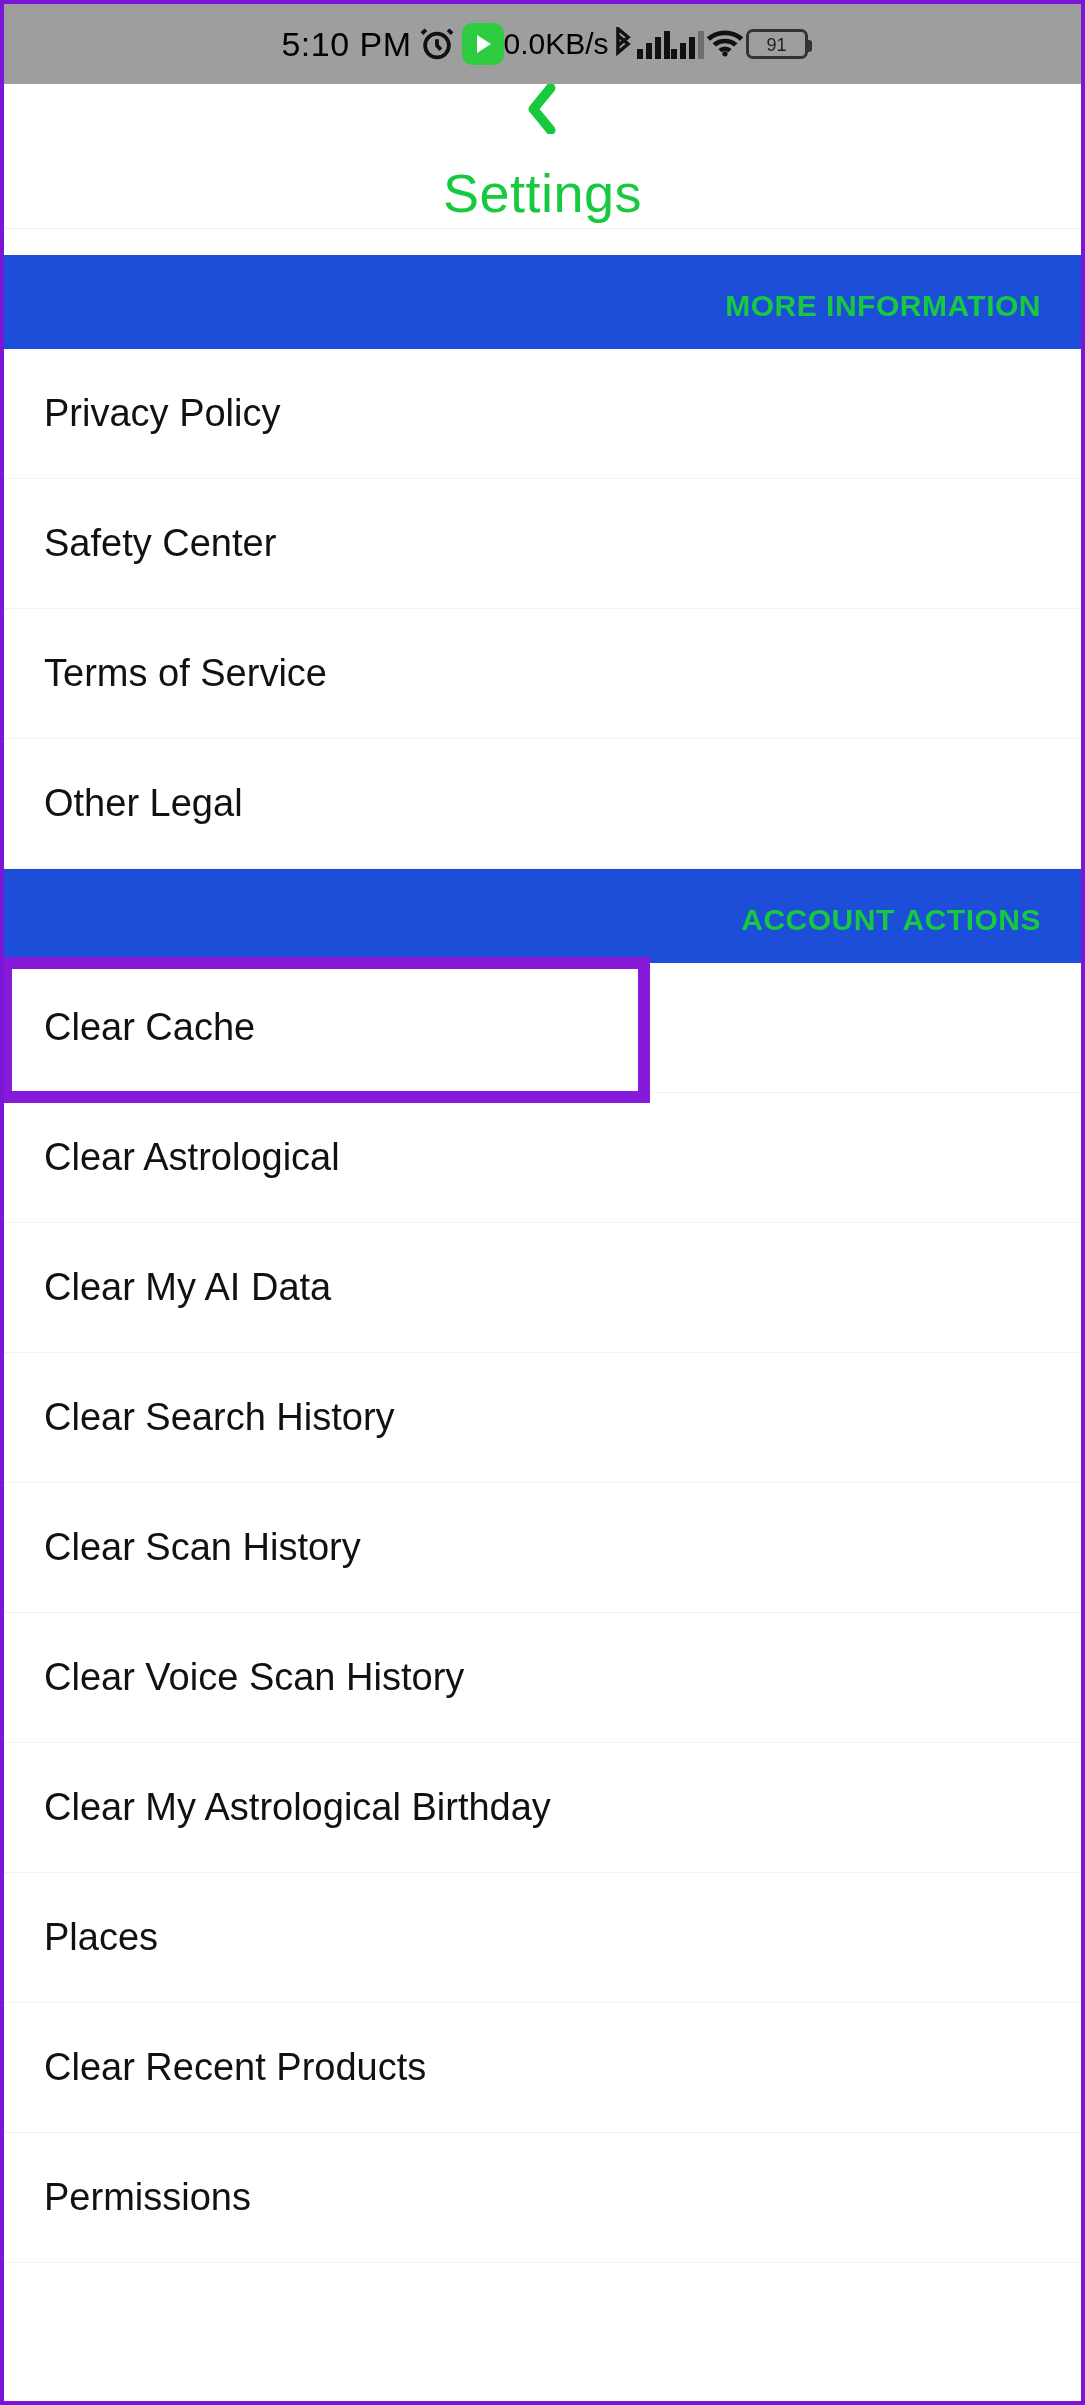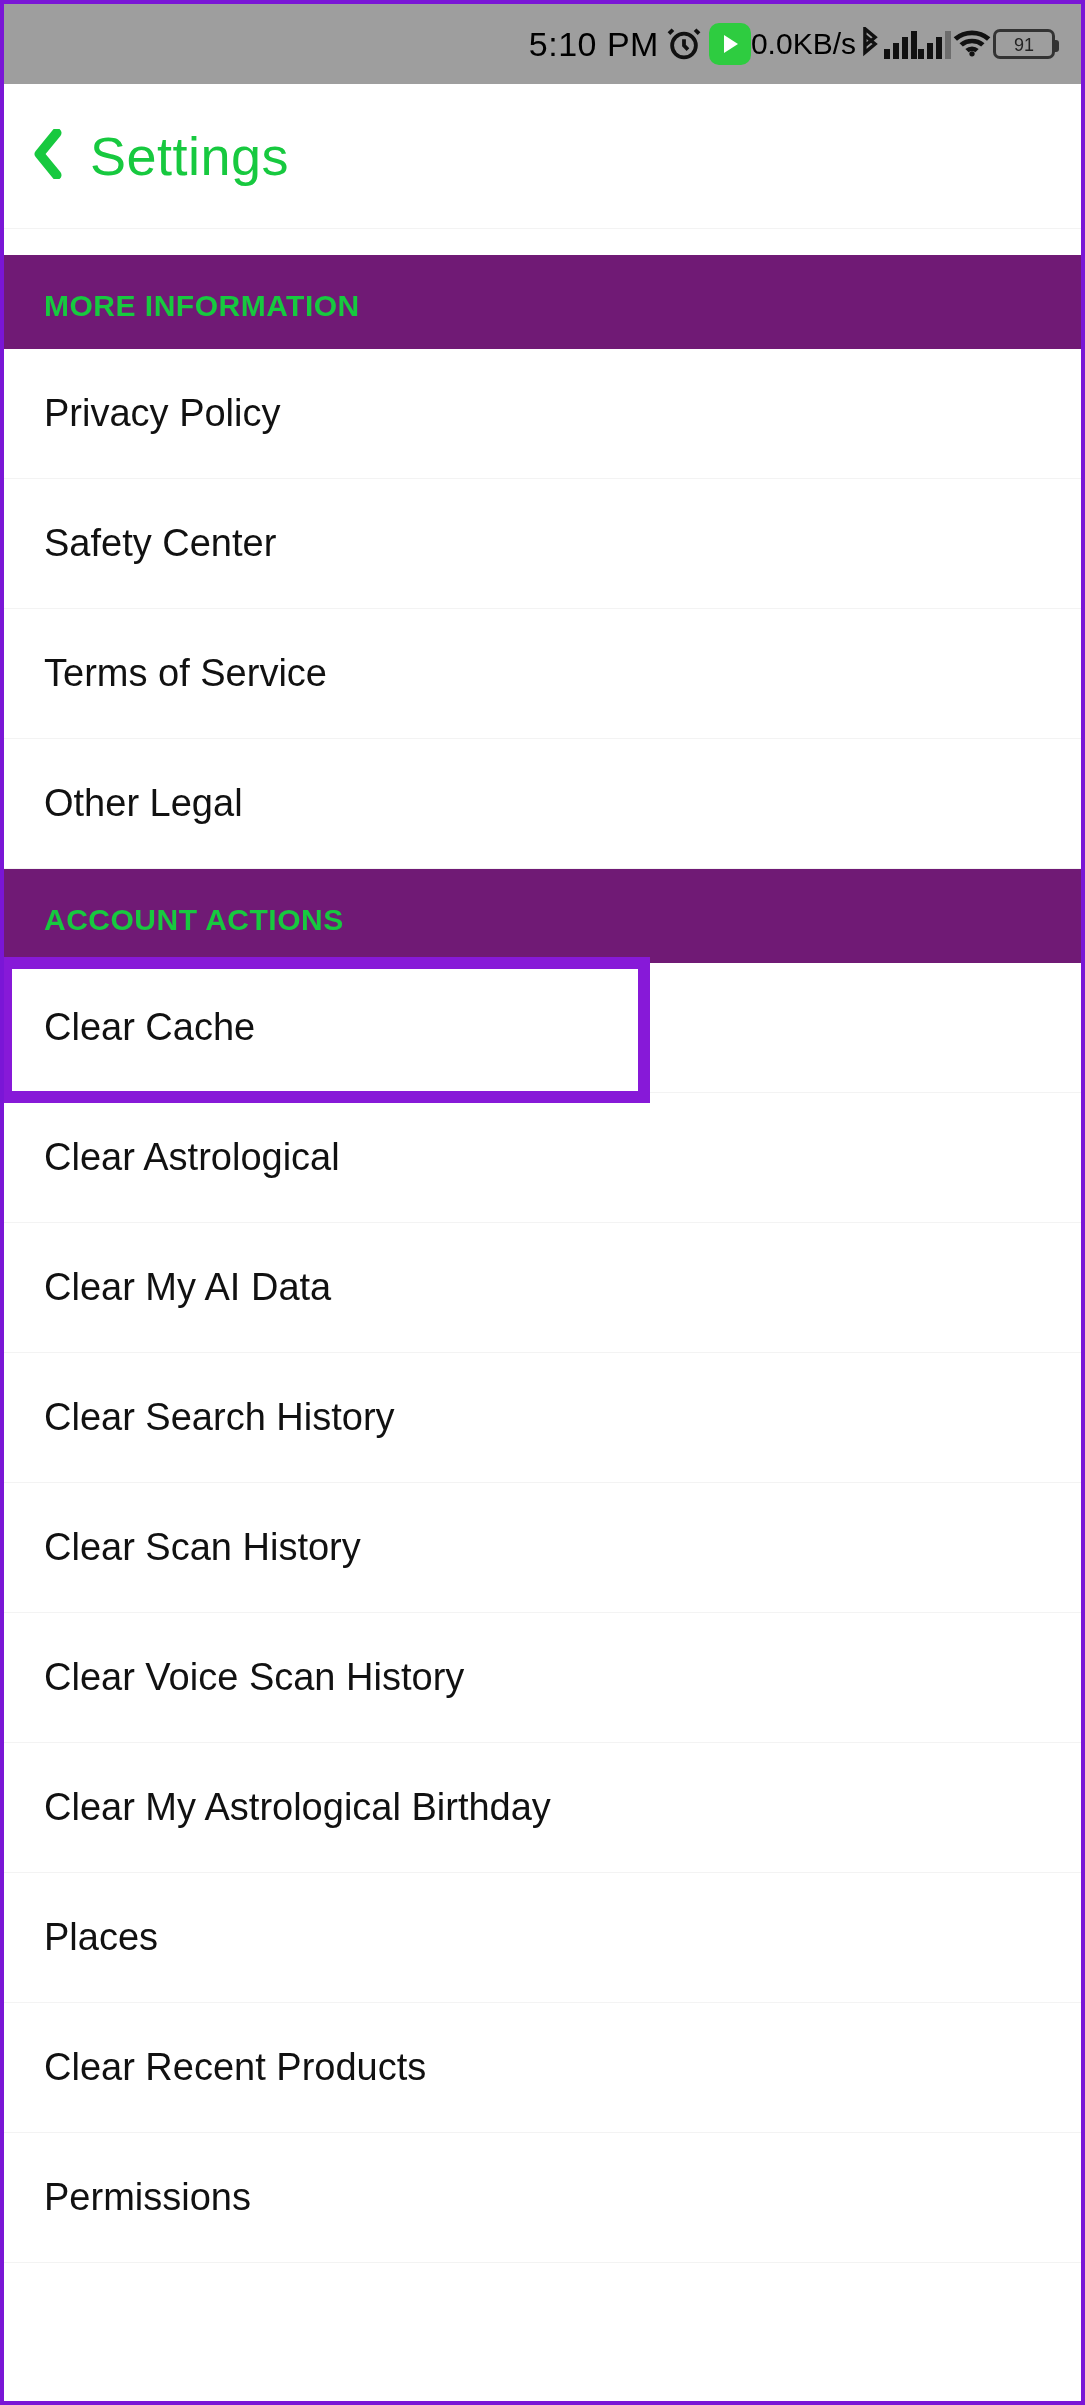--- a/index.html
+++ b/index.html
@@ -1,44 +1,44 @@
 <!DOCTYPE html>
 <html><head>
   <meta charset="utf-8">
   <style>
     * { margin: 0; padding: 0; box-sizing: border-box; }
     html, body { width: 1085px; height: 2405px; font-family: -apple-system, Helvetica Neue, Arial, sans-serif; }
     .frame { width: 1085px; height: 2405px; border: 4px solid #7a16d6; background: #fff; overflow: hidden; }
 
     
-    .statusbar { height: 80px; background: #9e9e9e; display: flex; align-items: center; justify-content: flex-end; padding: 0 26px 0 30px; font-size: 32px; color: #000; }
+    .statusbar { height: 80px; background: #9e9e9e; display: flex; align-items: center; justify-content: center; padding: 0 26px 0 30px; font-size: 32px; color: #000; }
     .status-left { display: flex; align-items: center; gap: 6px; }
     .status-time { font-size: 34px; font-weight: 500; letter-spacing: .5px; }
     .status-right { display: flex; align-items: center; gap: 1px; }
     .status-rate { font-size: 30px; }
     .alarm-icon svg, .bt-icon svg, .wifi-icon svg { display: block; }
     .yt-badge { width: 42px; height: 42px; border-radius: 10px; background: #2ecc40; display: flex; align-items: center; justify-content: center; }
     .yt-badge .tri { width: 0; height: 0; border-left: 14px solid #fff; border-top: 9px solid transparent; border-bottom: 9px solid transparent; margin-left: 3px; }
     .sigbars { display: flex; align-items: flex-end; gap: 3px; height: 30px; }
     .sigbars span { width: 6px; background: #111; display: block; }
     .sigbars.grey span:last-child { background: #6d6d6d; }
     .sigbars span:nth-child(1){height:10px;} .sigbars span:nth-child(2){height:16px;} .sigbars span:nth-child(3){height:22px;} .sigbars span:nth-child(4){height:28px;}
     .battery { width: 62px; height: 30px; border: 3px solid #333; border-radius: 7px; position: relative; display: flex; align-items: center; padding: 0 16px; }
     .battery::after { content: ""; position: absolute; right: -7px; top: 8px; width: 5px; height: 12px; background: #333; border-radius: 0 3px 3px 0; }
     .battery .lvl { height: 100%; width: 90%; background: transparent; }
     .battery .pct { position: absolute; left: 0; right: 0; text-align: center; font-size: 18px; top: 3px; color: #222; }
 
     
-    .header { height: 145px; display: flex; align-items: center; padding: 0 28px; gap: 24px; border-bottom: 1px solid #f3f3f3; }
+    .header { height: 145px; display: flex; align-items: center; padding: 0 28px; gap: 24px; border-bottom: 1px solid #f3f3f3; flex-direction: column; }
     .back-chevron { color: #17c93f; }
     .header-title { font-size: 54px; color: #17c93f; font-weight: 500; letter-spacing: .5px; }
 
     
     .section-gap { height: 26px; background: #fff; }
-    .section-header { background: #701a75; padding: 34px 40px 26px; font-size: 30px; font-weight: 600; color: #17c93f; letter-spacing: .5px; }
+    .section-header { background: #1d4ed8; padding: 34px 40px 26px; font-size: 30px; font-weight: 600; color: #17c93f; letter-spacing: .5px; text-align: right; }
 
     
     .row { height: 130px; display: flex; align-items: center; padding: 0 40px; border-bottom: 1px solid #f3f3f3; background: #fff; }
     .row-label { font-size: 38px; color: #111; }
 
     .rows-wrap { position: relative; }
     .highlight-box { position: absolute; border: 12px solid #8719d8; pointer-events: none; }
   </style>
 </head>
 <body>

